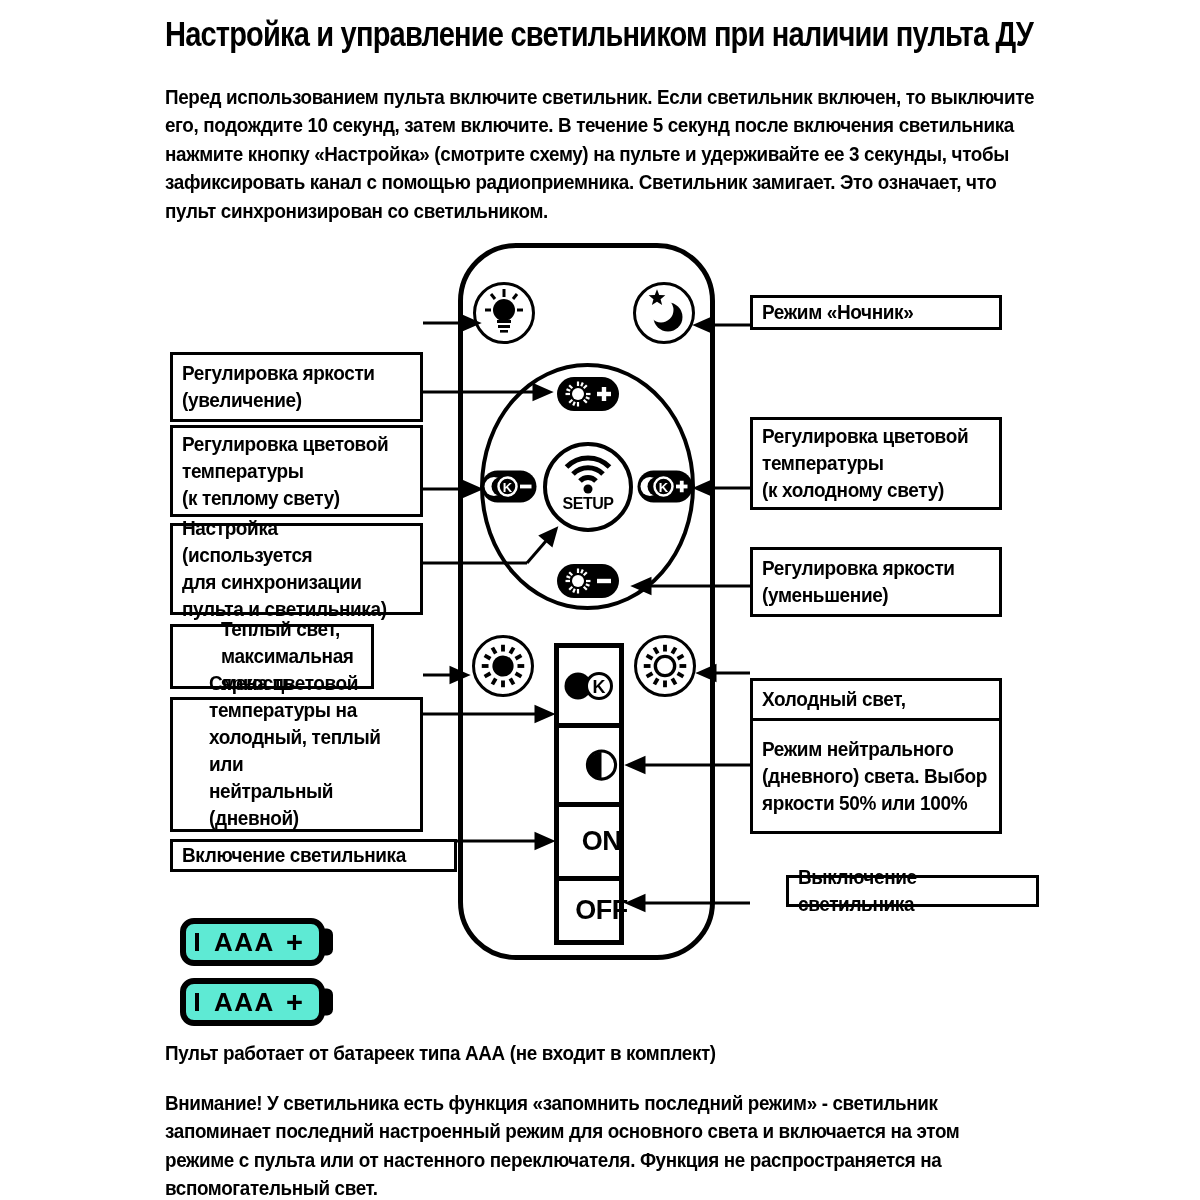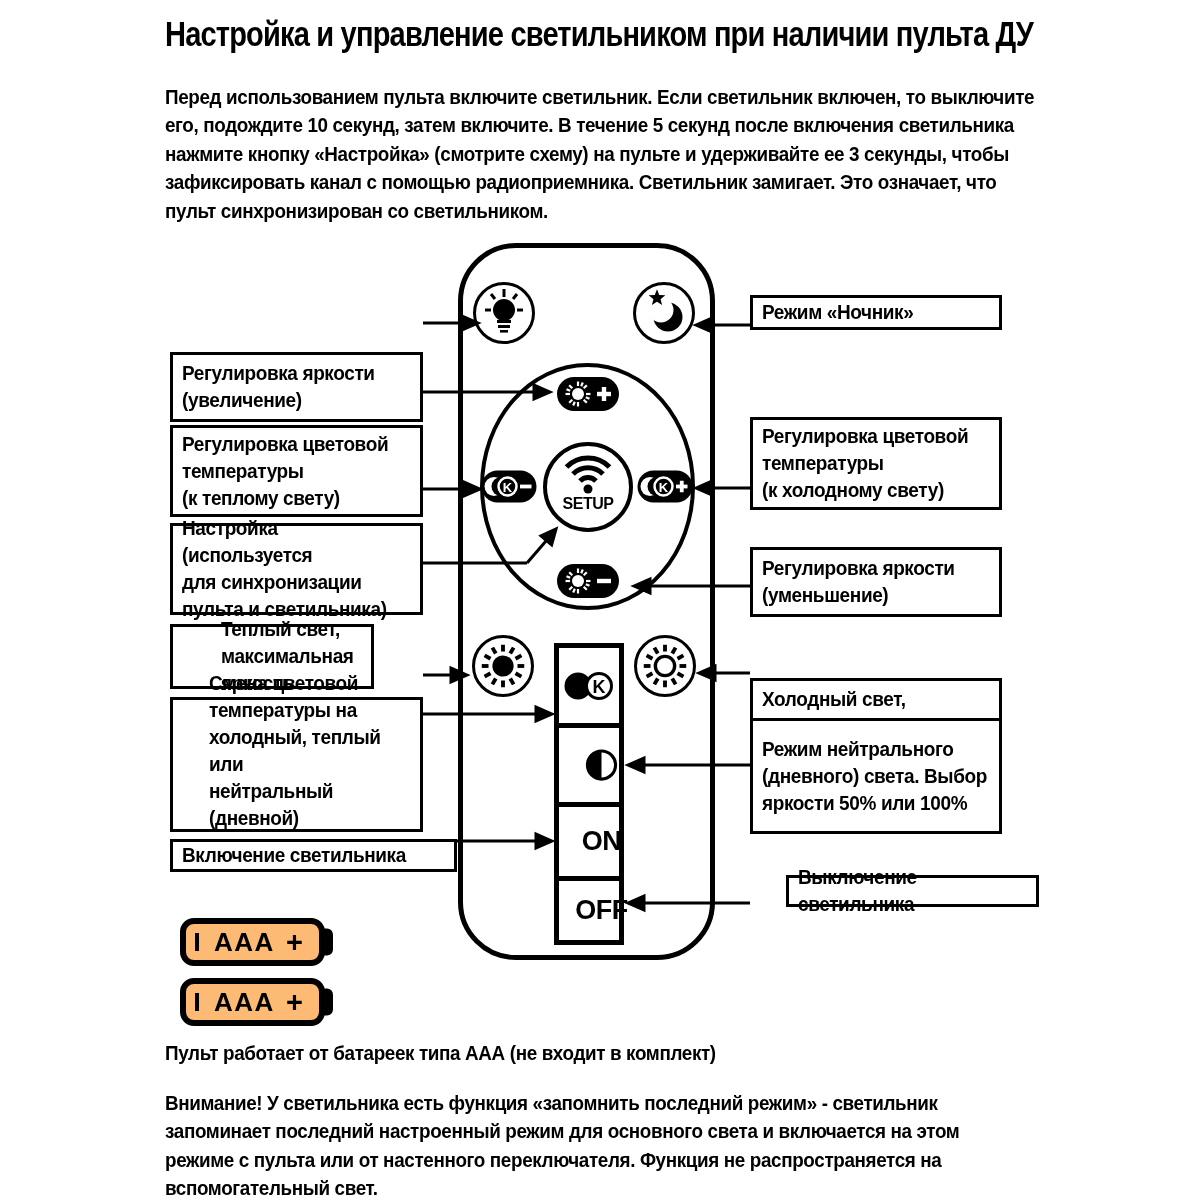--- a/index.html
+++ b/index.html
@@ -25,21 +25,21 @@
           background:#fff;display:flex;flex-direction:column;}
   .cell{display:flex;align-items:center;justify-content:center;box-sizing:border-box;}
   .cell + .cell{border-top:5px solid #000;padding-left:25px;}
   .cell-txt{font-size:27px;letter-spacing:-.5px;}
   
   .box{border:3px solid #000;box-sizing:border-box;display:flex;align-items:center;
        padding-left:9px;font-size:20px;line-height:27px;letter-spacing:-.4px;background:#fff;}
   .box .bt{transform:scaleX(.95);transform-origin:0 50%;white-space:pre-line;}
   
   .battery{width:145px;height:48px;border:6px solid #000;border-radius:14px;box-sizing:border-box;
-           background:#fdba74;display:flex;align-items:center;}
+           background:#5eead4;display:flex;align-items:center;}
   .battery .nub{position:absolute;right:-14px;top:50%;transform:translateY(-50%);
                 width:13px;height:27px;background:#000;border-radius:3px 6px 6px 3px;}
   .battery .neg{width:4px;height:18px;background:#000;margin-left:9px;}
   .battery .aaa{font-size:26px;letter-spacing:1.5px;margin-left:15px;}
   .battery .plus{font-size:29px;margin-left:auto;margin-right:16px;}
   svg{display:block;}
   .overlay{left:0;top:0;pointer-events:none;}
 </style>
 </head>
 <body>

